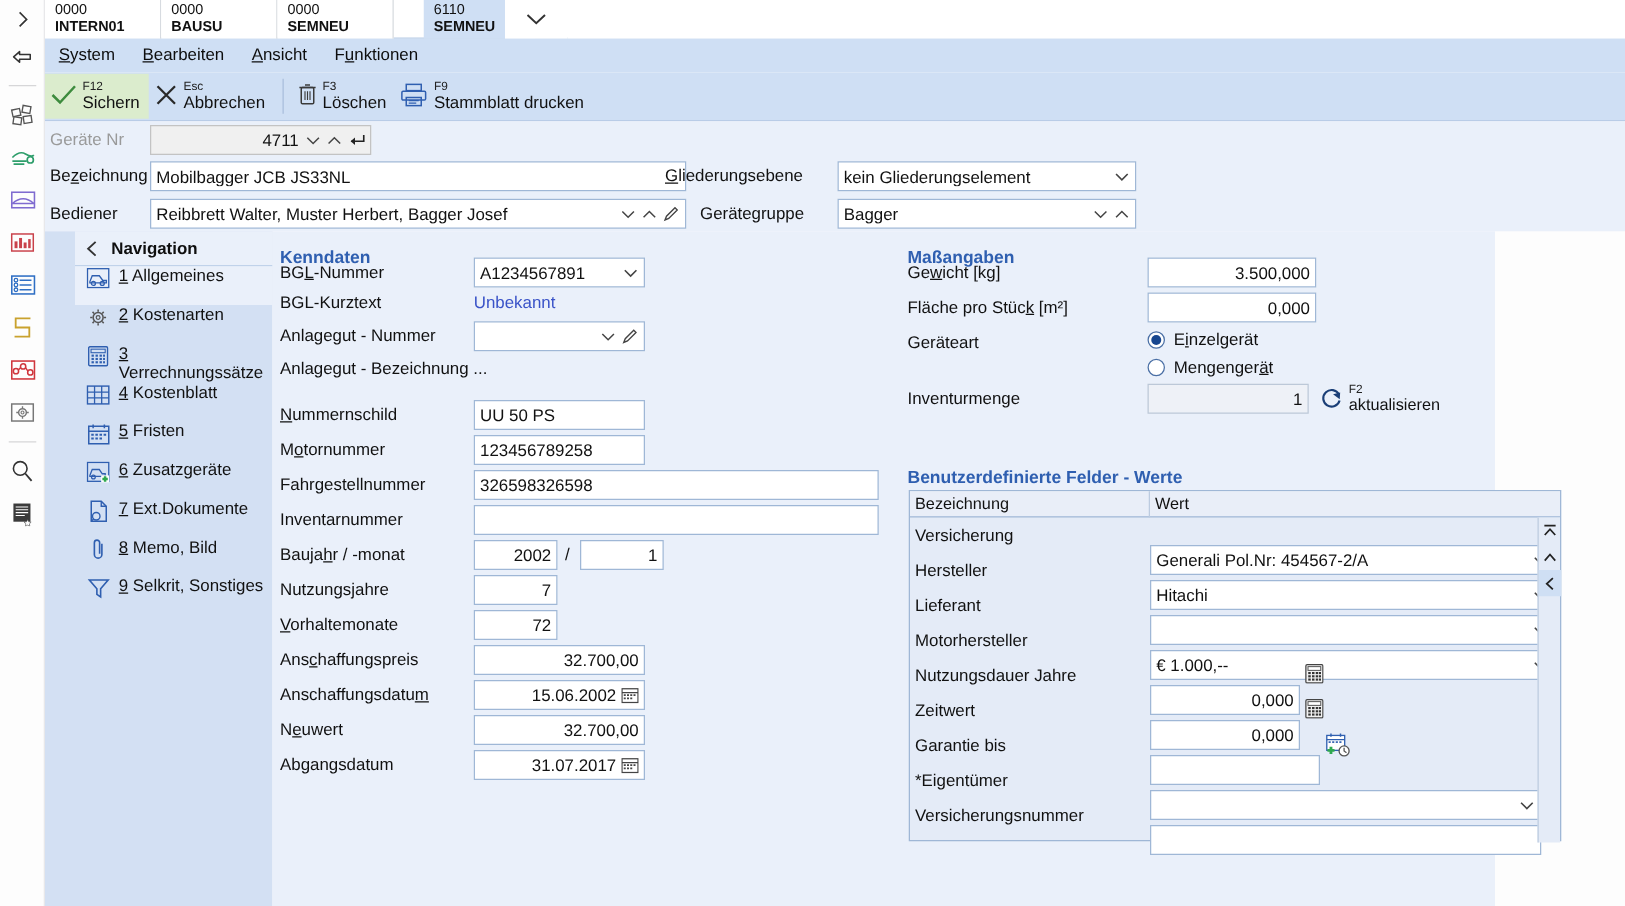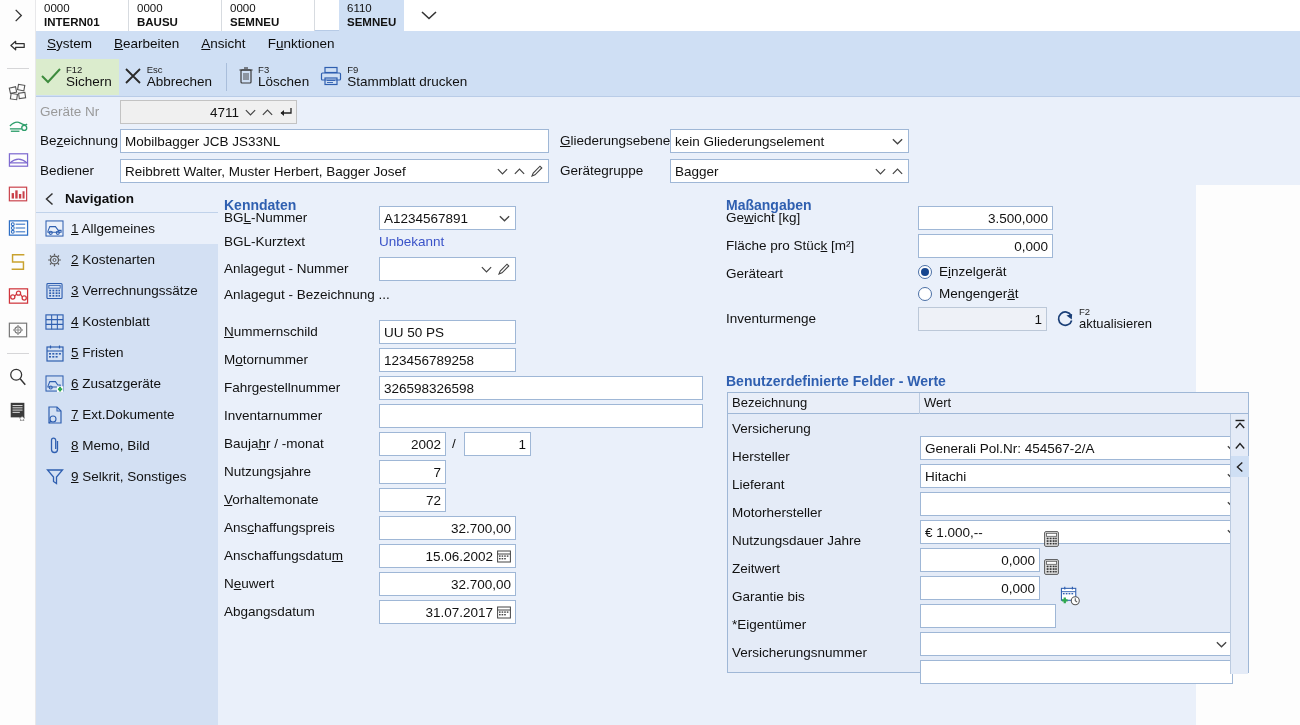--- a/index.html
+++ b/index.html
@@ -154,35 +154,36 @@
   .hf-val { flex: 1; overflow: hidden; white-space: nowrap; }
   .hf-val.right { text-align: right; }
   .hf-adorn { display: flex; align-items: center; gap: 4px; padding-left: 5px; }
 
   
   #navpanel {
     position: absolute;
     left: 36px; top: 185px;
     width: 182px; height: 540px;
     background: #d3e0f3;
+    padding-left: 24px;
   }
   #nav-header {
     height: 28px;
     background: #eaf0fa;
     display: flex; align-items: center;
     padding-left: 8px;
     gap: 9px;
     border-bottom: 1px solid #c0d2ea;
   }
   #nav-header .nh-txt {
     font-size: 13.5px; font-weight: 700; color: #0f0f0f;
   }
   .nav-item {
     height: 31px;
-    display: flex; align-items: center;
+    display: flex; align-items: flex-start;
     padding-left: 9px;
     gap: 7px;
     font-size: 13.5px;
     color: #111;
     cursor: pointer;
   }
   .nav-item.active { background: #eaf0fa; }
   .nav-item u { text-decoration: underline; }
   .nav-ico { width: 19px; height: 19px; flex: 0 0 19px; display:flex; align-items:center; justify-content:center;}
 
@@ -525,21 +526,21 @@
           </svg>
         <svg class="chev" viewBox="0 0 14 14">
             <path d="M2 9.5 L7 4.5 L12 9.5" fill="none" stroke="#444" stroke-width="1.3"></path>
           </svg>
         <svg width="14" height="14" viewBox="0 0 14 14">
             <path d="M2 12 L3.2 9 L10 2.2 L11.8 4 L5 10.8 Z" fill="none" stroke="#444" stroke-width="1.1"></path>
           </svg>
       </span>
     </div>
 
-    <div class="hf-label" style="left:524px;top:36px"><u>G</u>liederungsebene</div>
+    <div class="hf-label" style="left:496px;top:36px"><u>G</u>liederungsebene</div>
     <div class="hf-box" style="left:634px;top:32px;width:239px;height:24px">
       <span class="hf-val">kein Gliederungselement</span>
       <span class="hf-adorn">
         <svg class="chev" viewBox="0 0 14 14">
             <path d="M2 4.5 L7 9.5 L12 4.5" fill="none" stroke="#444" stroke-width="1.4"></path>
           </svg>
       </span>
     </div>
 
     <div class="hf-label" style="left:524px;top:66px">Gerätegruppe</div>

